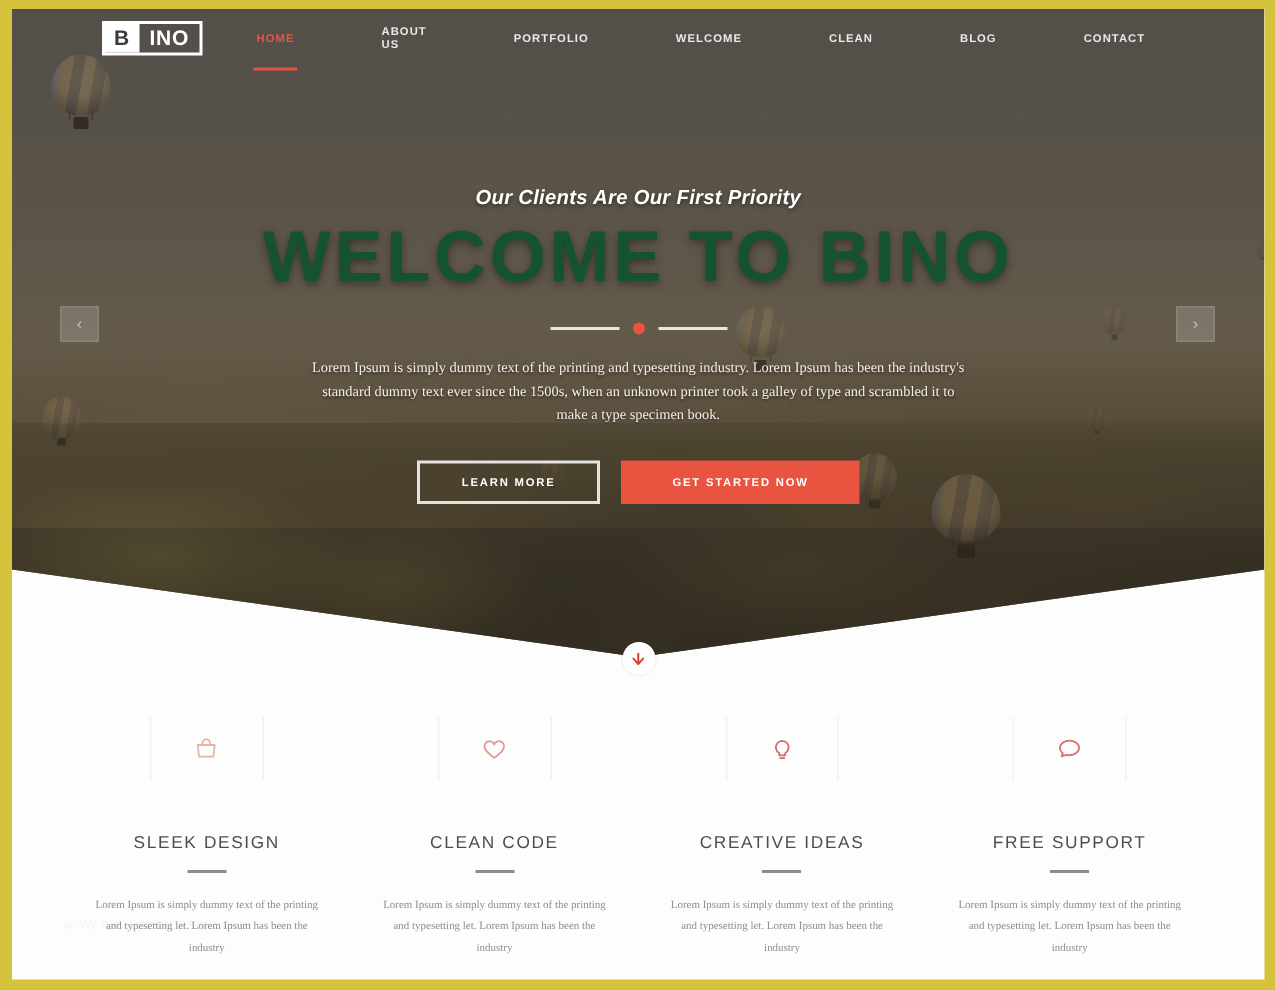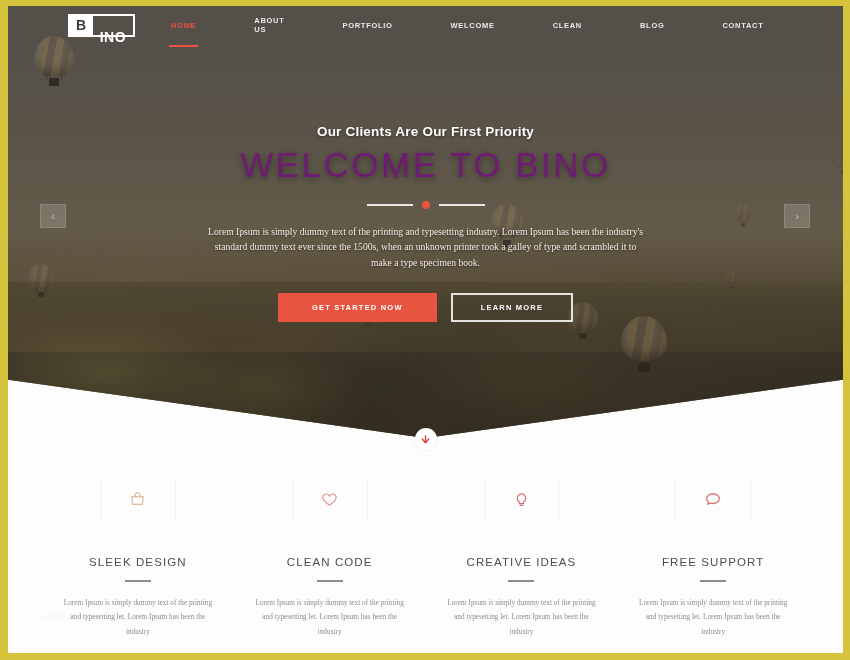--- a/index.html
+++ b/index.html
@@ -157,21 +157,20 @@
     padding: 0 6px;
     letter-spacing: .5px;
   }
   .logo-ino {
     color: #ffffff;
     font-weight: bold;
     font-size: 14px;
     line-height: 19px;
     padding: 0 7px;
     letter-spacing: .5px;
-    margin-top: 12px;
   }
 
   .nav-menu {
     margin-left: auto;
     margin-right: 80px;
     display: flex;
     align-items: center;
     gap: 22px;
     position: relative;
   }
@@ -202,25 +201,26 @@
     z-index: 20;
     text-align: center;
     padding-top: 118px;
   }
   .hero-sub {
     color: #ffffff;
     font-size: 13.5px;
     font-weight: bold;
     letter-spacing: .2px;
     text-shadow: 0 1px 3px rgba(0,0,0,.45);
+    font-style: italic;
   }
   .hero-title {
-    color: #701a75;
-    font-size: 35px;
-    font-weight: normal;
+    color: #14532d;
+    font-size: 48px;
+    font-weight: bold;
     letter-spacing: 2.5px;
     line-height: 1.1;
     margin-top: 7px;
     text-shadow: 0 2px 6px rgba(0,0,0,.4);
   }
   .hero-divider {
     display: flex;
     align-items: center;
     justify-content: center;
     gap: 9px;
@@ -451,22 +451,22 @@
 
       <div class="hero-divider">
         <span class="bar"></span>
         <span class="dot"></span>
         <span class="bar"></span>
       </div>
 
       <p class="hero-text">Lorem Ipsum is simply dummy text of the printing and typesetting industry. Lorem Ipsum has been the industry's standard dummy text ever since the 1500s, when an unknown printer took a galley of type and scrambled it to make a type specimen book.</p>
 
       <div class="hero-buttons">
+        <button class="btn btn-ghost">LEARN MORE</button>
         <button class="btn btn-primary">GET STARTED NOW</button>
-        <button class="btn btn-ghost">LEARN MORE</button>
       </div>
     </div>
 
     <div class="car-arrow car-prev">
       <span>‹</span>
     </div>
     <div class="car-arrow car-next">
       <span>›</span>
     </div>
 

